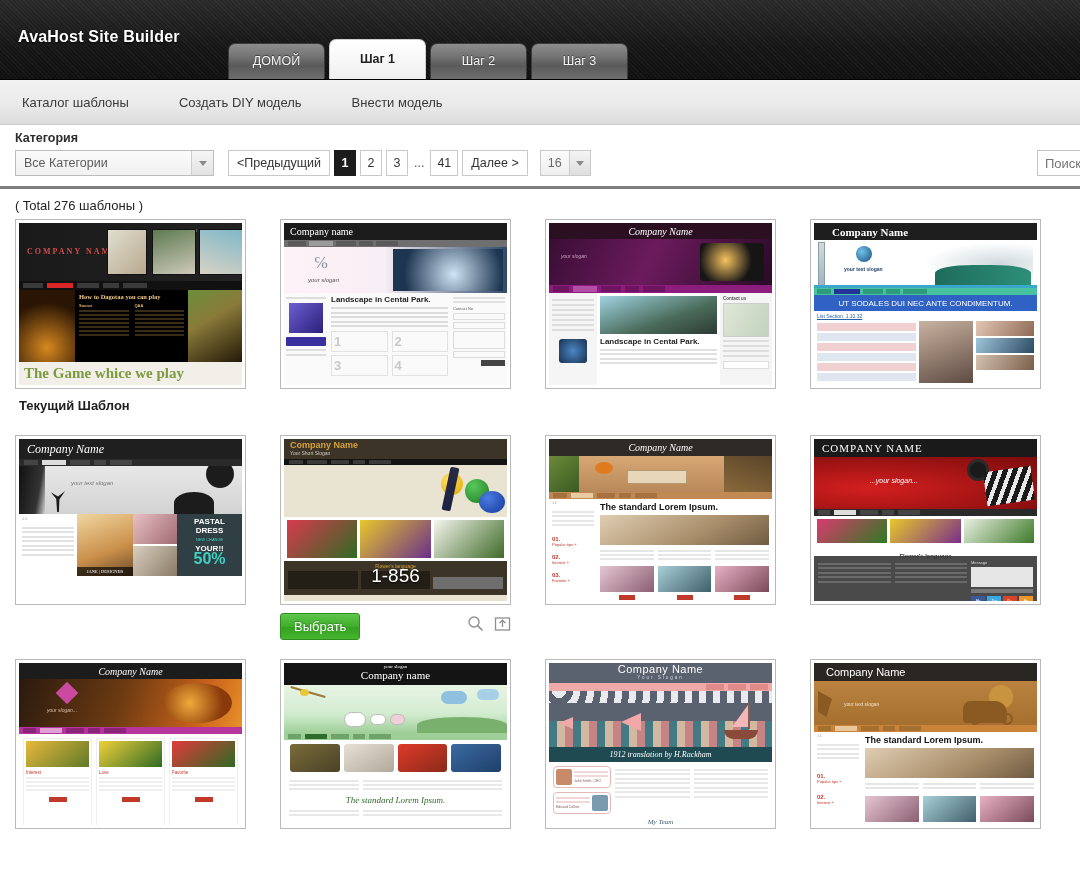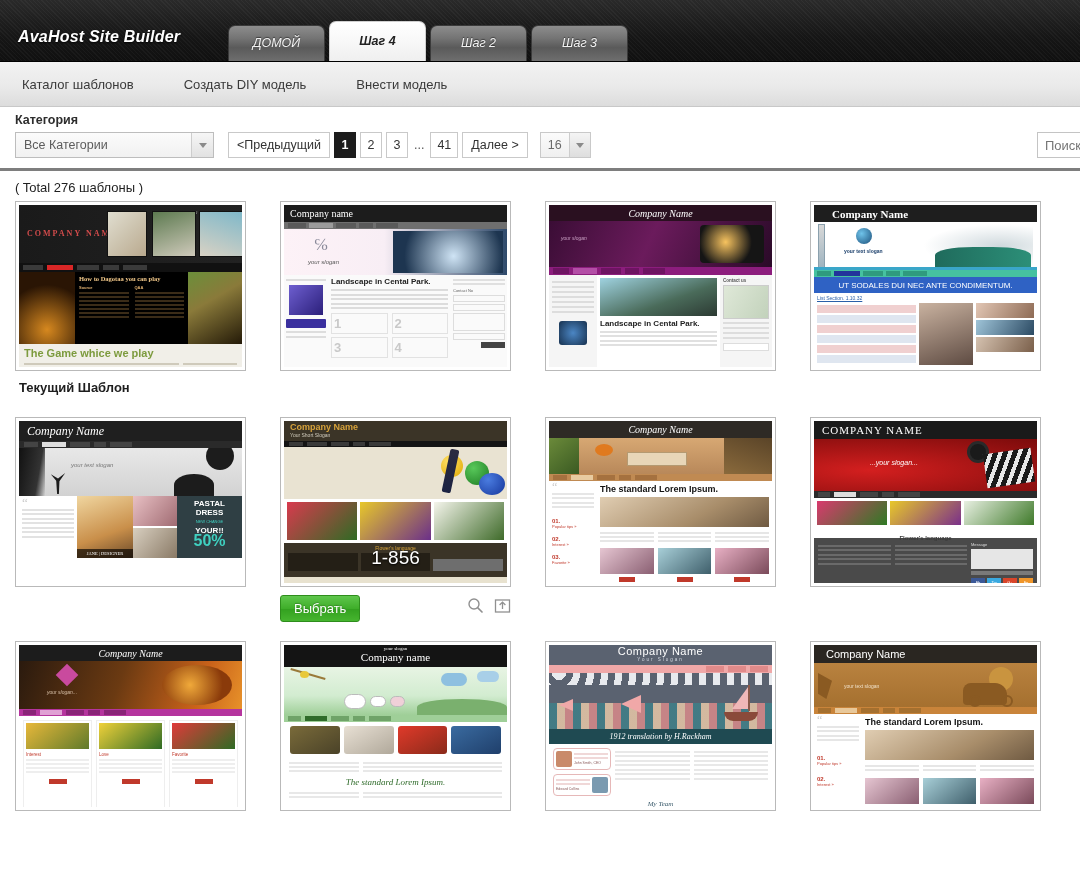--- a/index.html
+++ b/index.html
@@ -10,27 +10,26 @@
     overflow: hidden;
     background: #ffffff;
     font-family: "Liberation Sans", sans-serif;
     font-size: 13px;
     color: #333;
   }
 
   
   .topbar {
     position: relative;
-    height: 62px;
+    height: 80px;
     background: #1b1b1b;
     background-image:
       repeating-linear-gradient(45deg, rgba(255,255,255,0.035) 0px, rgba(255,255,255,0.035) 1px, rgba(0,0,0,0) 1px, rgba(0,0,0,0) 3px),
       linear-gradient(to bottom, #2a2a2a 0%, #161616 60%, #101010 100%);
     border-bottom: 1px solid #000;
-    font-style: italic;
   }
   .brand {
     position: absolute;
     left: 18px;
     top: 28px;
     color: #fff;
     font-size: 16px;
     font-weight: bold;
     letter-spacing: .2px;
     text-shadow: 0 1px 2px rgba(0,0,0,.9);
@@ -252,28 +251,28 @@
   }
   .icon-btn { cursor: pointer; opacity: .75; }
 </style>
 </head>
 <body>
 
 <div class="topbar">
   <div class="brand">AvaHost Site Builder</div>
   <div class="tabs">
     <div class="tab">ДОМОЙ</div>
-    <div class="tab active">Шаг 4</div>
+    <div class="tab active">Шаг 1</div>
     <div class="tab">Шаг 2</div>
     <div class="tab">Шаг 3</div>
   </div>
 </div>
 
 <div class="subnav">
-  <div class="subnav-item">Каталог шаблонов</div>
+  <div class="subnav-item">Каталог шаблоны</div>
   <div class="subnav-item">Создать DIY модель</div>
   <div class="subnav-item">Внести модель</div>
 </div>
 
 <div class="toolbar">
   <div class="cat-label">Категория</div>
 
   <div class="cat-select">
     <div class="val">Все Категории</div>
     <div class="arrow">
@@ -346,21 +345,21 @@
                   <div style="height:2px;background:#3b2c18;margin:2px 0;"></div>
                 <div style="height:2px;background:#3b2c18;margin:2px 0;"></div>
                   <div style="height:2px;background:#3b2c18;margin:2px 0;"></div>
                 <div style="height:2px;background:#3b2c18;margin:2px 0;"></div>
                 </div>
             </div>
           </div>
           <div style="width:54px;background:linear-gradient(150deg,#6b8f3a,#8a7a3a 40%,#241a08);"></div>
         </div>
         <div style="background:#f1efe8;height:38px;padding:3px 5px;">
-          <div style="font-size:11px;color:#7d9b3e;font-family:Liberation Sans, sans-serif;font-weight:bold;">The Game whice we play</div>
+          <div style="font-size:15px;color:#7d9b3e;font-family:Liberation Serif, serif;font-weight:bold;">The Game whice we play</div>
           <div style="display:flex;gap:4px;margin-top:2px;">
             <div style="flex:1;">
                 <div style="height:2px;background:#cfcabb;margin:2px 0;"></div>
                 <div style="height:2px;background:#cfcabb;margin:2px 0;"></div>
               </div>
             <div style="width:54px;">
                 <div style="height:2px;background:#cfcabb;margin:2px 0;"></div>
                 <div style="height:2px;background:#cfcabb;margin:2px 0;"></div>
               </div>
           </div>

